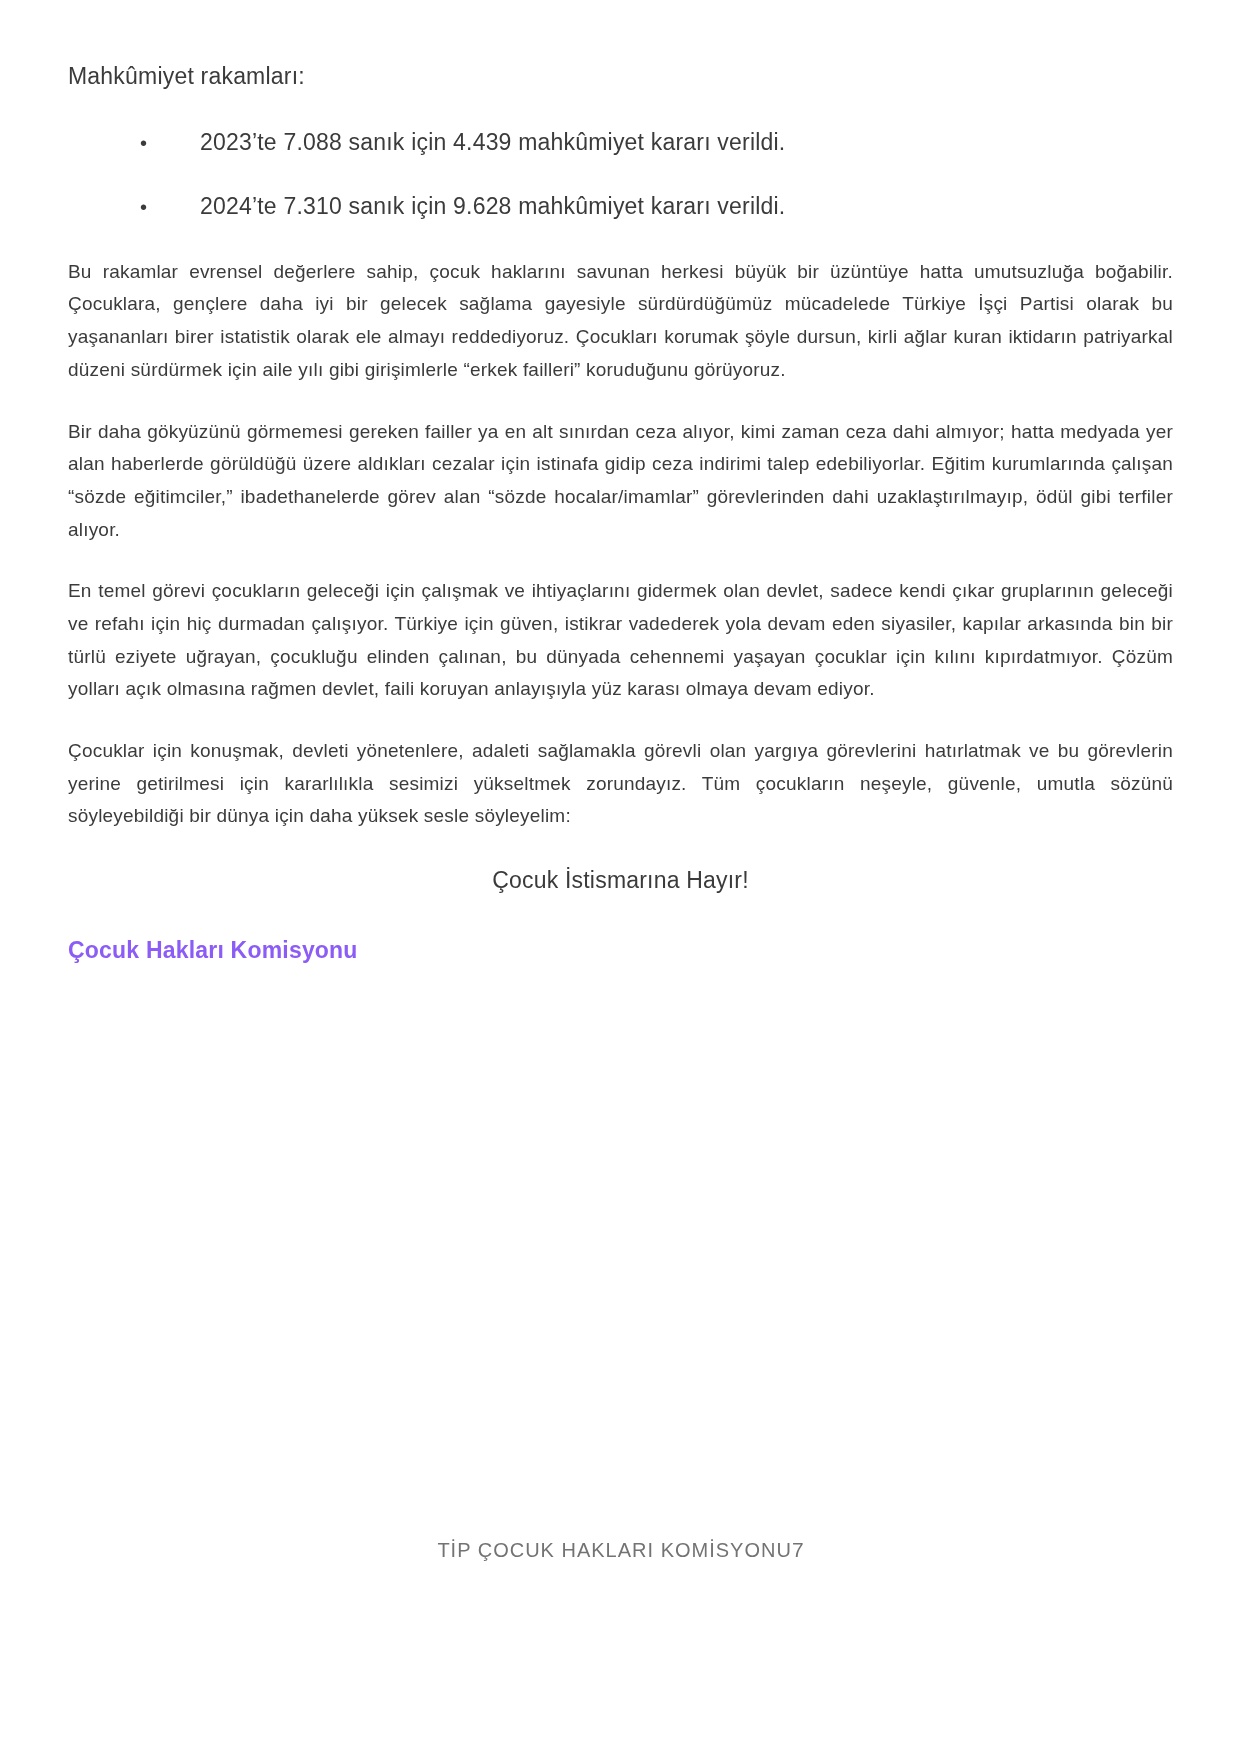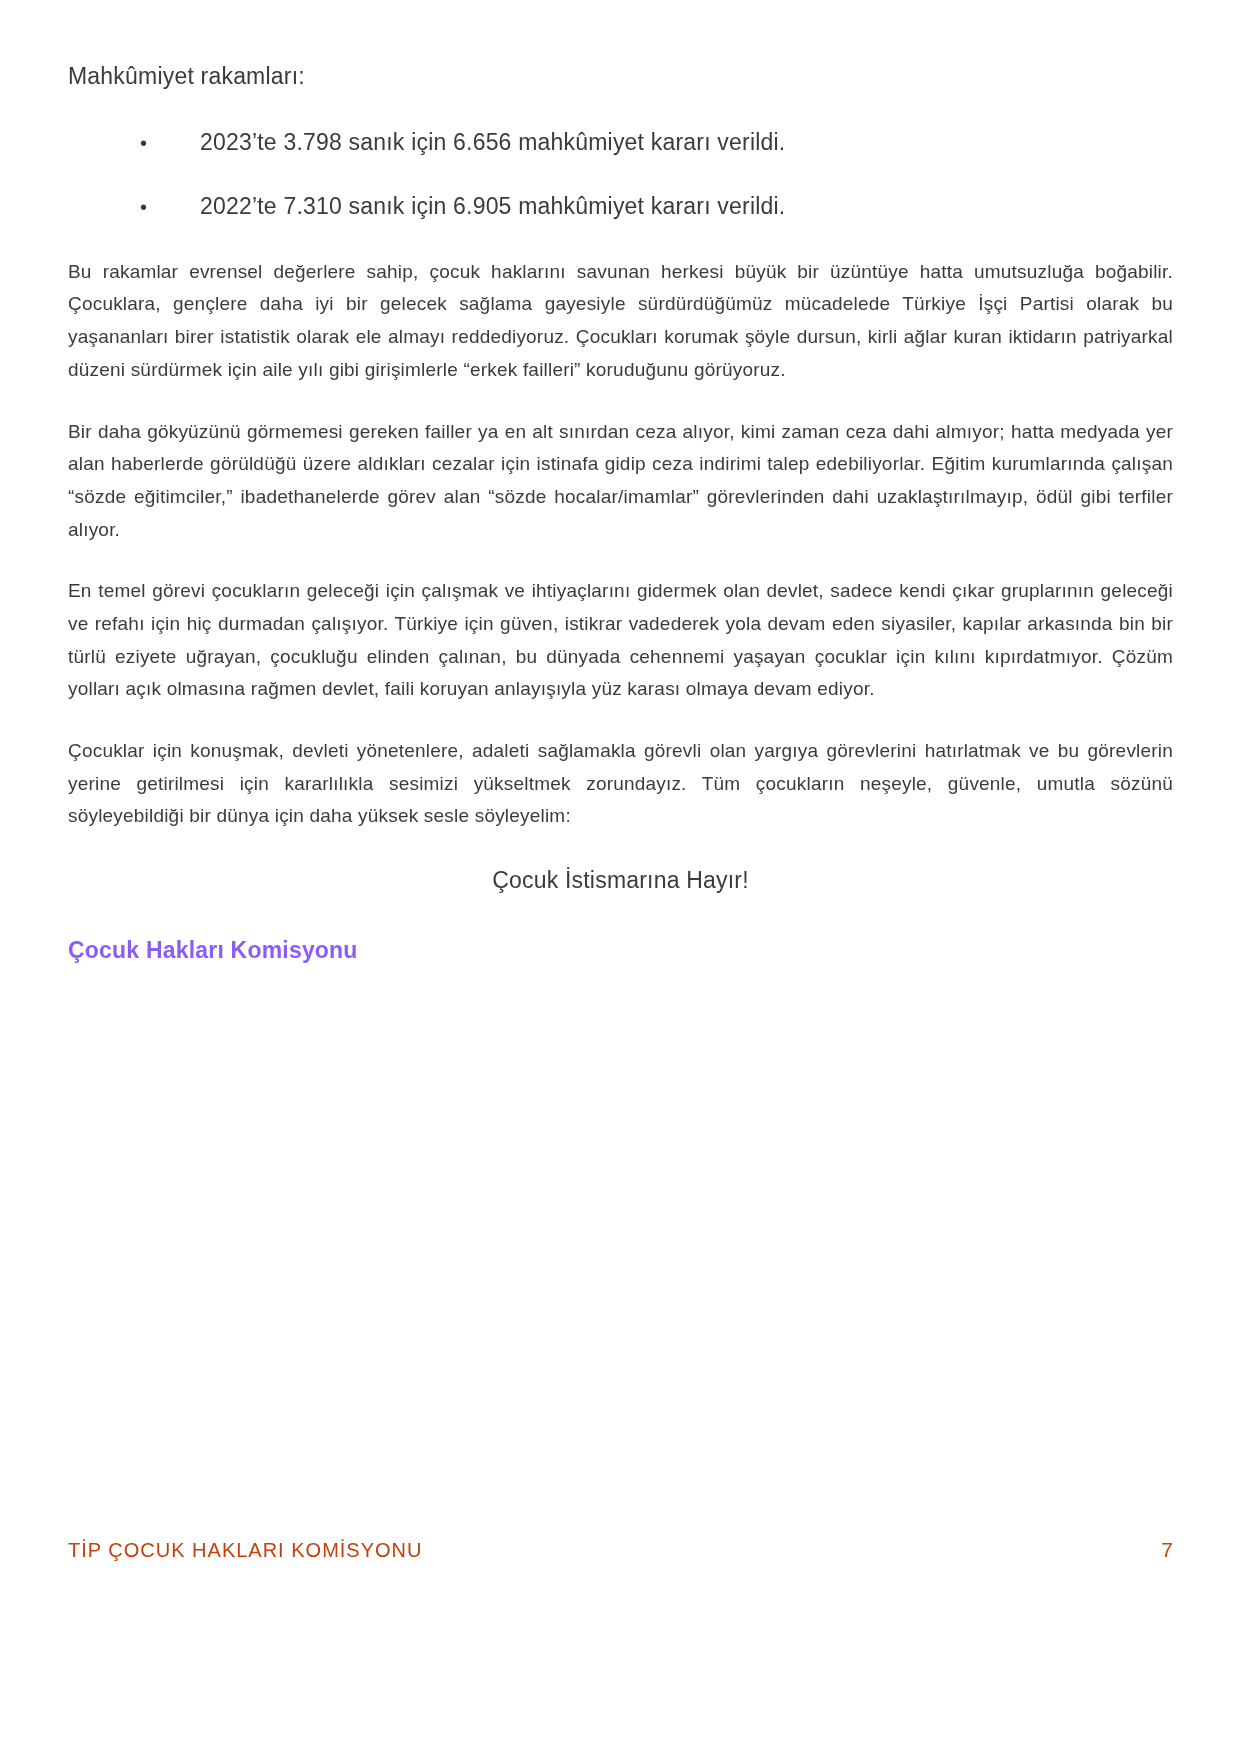--- a/index.html
+++ b/index.html
@@ -66,46 +66,46 @@
     font-weight: 700;
     letter-spacing: 0.2px;
     color: #8b5cf6;
   }
   .footer {
     position: absolute;
     left: 68px;
     right: 68px;
     top: 1538px;
     display: flex;
-    justify-content: space-between;
+    justify-content: center;
     align-items: baseline;
     font-size: 20px;
     letter-spacing: 1px;
-    color: #c2410c;
+    color: #737373;
   }
   .footer .page-number {
     font-size: 21px;
     letter-spacing: 0;
   }
 </style>
 </head>
 <body>
 
 <div class="page">
 
   <p class="intro">Mahkûmiyet rakamları:</p>
 
   <div class="bullet-list">
     <div class="bullet-item">
       <span class="bullet-marker">•</span>
-      <span class="bullet-text">2023’te 3.798 sanık için 6.656 mahkûmiyet kararı verildi.</span>
+      <span class="bullet-text">2023’te 7.088 sanık için 4.439 mahkûmiyet kararı verildi.</span>
     </div>
     <div class="bullet-item">
       <span class="bullet-marker">•</span>
-      <span class="bullet-text">2022’te 7.310 sanık için 6.905 mahkûmiyet kararı verildi.</span>
+      <span class="bullet-text">2024’te 7.310 sanık için 9.628 mahkûmiyet kararı verildi.</span>
     </div>
   </div>
 
   <p class="para">Bu rakamlar evrensel değerlere sahip, çocuk haklarını savunan herkesi büyük bir üzüntüye hatta umutsuzluğa boğabilir. Çocuklara, gençlere daha iyi bir gelecek sağlama gayesiyle sürdürdüğümüz mücadelede Türkiye İşçi Partisi olarak bu yaşananları birer istatistik olarak ele almayı reddediyoruz. Çocukları korumak şöyle dursun, kirli ağlar kuran iktidarın patriyarkal düzeni sürdürmek için aile yılı gibi girişimlerle “erkek failleri” koruduğunu görüyoruz.</p>
 
   <p class="para">Bir daha gökyüzünü görmemesi gereken failler ya en alt sınırdan ceza alıyor, kimi zaman ceza dahi almıyor; hatta medyada yer alan haberlerde görüldüğü üzere aldıkları cezalar için istinafa gidip ceza indirimi talep edebiliyorlar. Eğitim kurumlarında çalışan “sözde eğitimciler,” ibadethanelerde görev alan “sözde hocalar/imamlar” görevlerinden dahi uzaklaştırılmayıp, ödül gibi terfiler alıyor.</p>
 
   <p class="para">En temel görevi çocukların geleceği için çalışmak ve ihtiyaçlarını gidermek olan devlet, sadece kendi çıkar gruplarının geleceği ve refahı için hiç durmadan çalışıyor. Türkiye için güven, istikrar vadederek yola devam eden siyasiler, kapılar arkasında bin bir türlü eziyete uğrayan, çocukluğu elinden çalınan, bu dünyada cehennemi yaşayan çocuklar için kılını kıpırdatmıyor. Çözüm yolları açık olmasına rağmen devlet, faili koruyan anlayışıyla yüz karası olmaya devam ediyor.</p>
 
   <p class="para">Çocuklar için konuşmak, devleti yönetenlere, adaleti sağlamakla görevli olan yargıya görevlerini hatırlatmak ve bu görevlerin yerine getirilmesi için kararlılıkla sesimizi yükseltmek zorundayız. Tüm çocukların neşeyle, güvenle, umutla sözünü söyleyebildiği bir dünya için daha yüksek sesle söyleyelim:</p>

